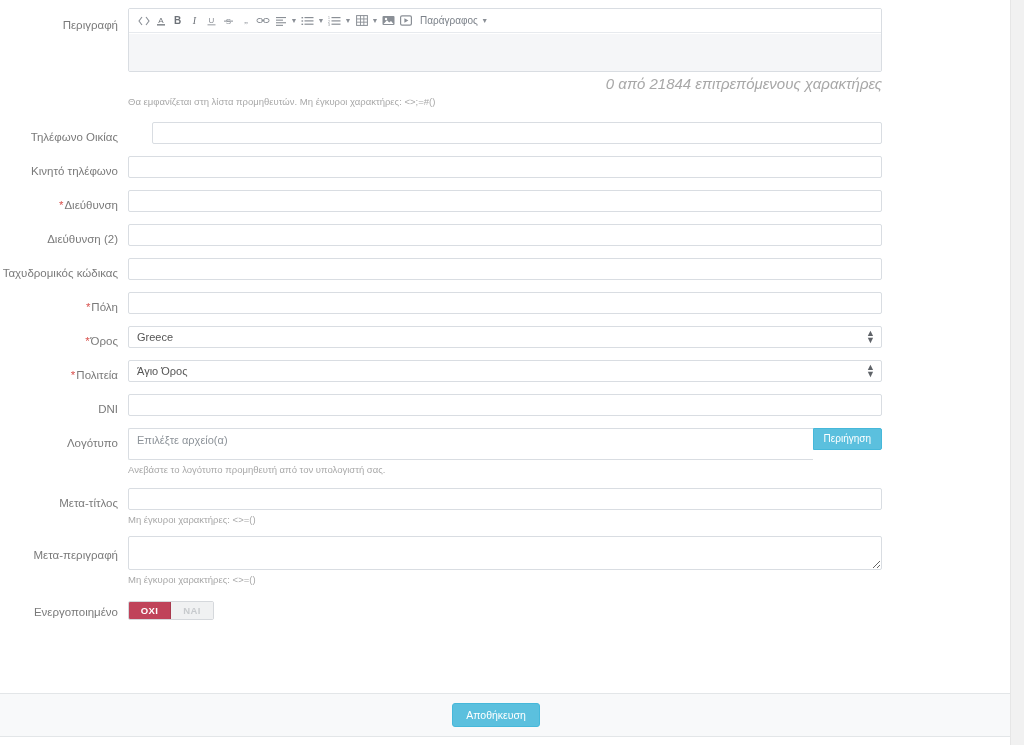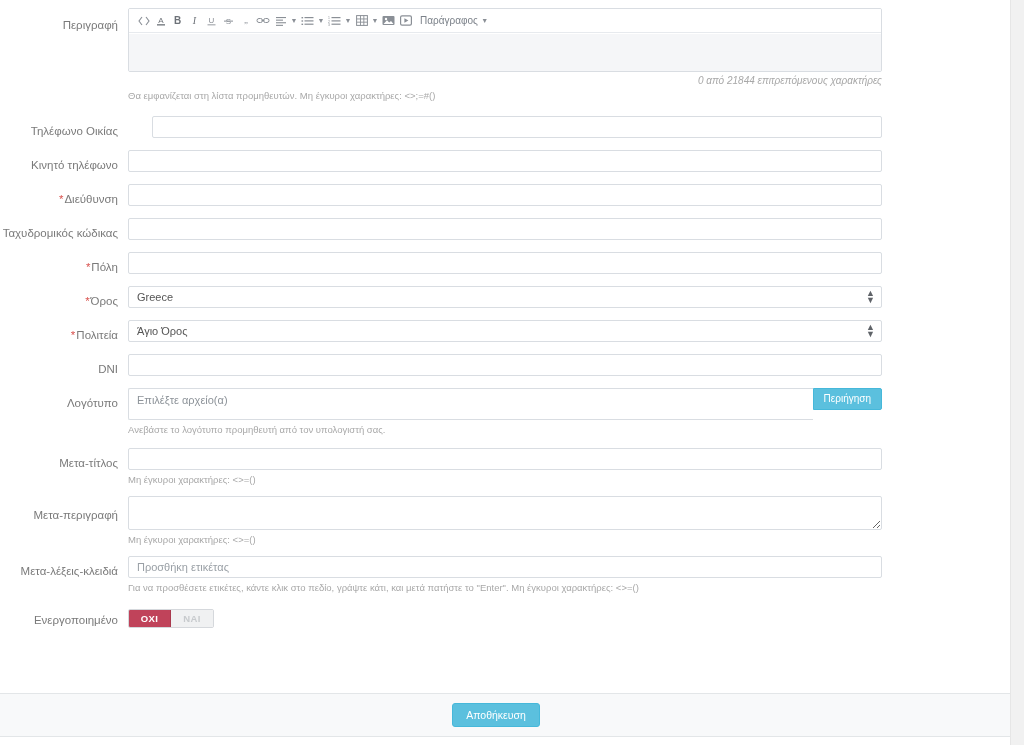--- a/index.html
+++ b/index.html
@@ -150,21 +150,21 @@
     white-space: nowrap;
   }
   .editor-body {
     height: 38px;
     background: #f5f6f8;
     border-top: 1px solid #ffffff;
   }
   .counter {
     text-align: right;
     color: #a8a8a8;
-    font-size: 10px;
+    font-size: 15px;
     font-style: italic;
     margin-top: 3px;
   }
   
   .file-row { display: flex; width: 100%; }
   .file-input {
     flex: 1 1 auto;
     height: 32px;
     border: 1px solid #d9dde2;
     border-right: none;
@@ -383,20 +383,28 @@
 
     <div class="row" style="padding-top:12px;">
       <div class="label-col">
         <span class="req">*</span><span>Διεύθυνση</span>
       </div>
       <div class="field-col">
         <input class="txt" type="text" value="" style="">
       </div>
     </div>
 
+    <div class="row" style="padding-top:12px;">
+      <div class="label-col">
+        <span>Διεύθυνση (2)</span>
+      </div>
+      <div class="field-col">
+        <input class="txt" type="text" value="" style="">
+      </div>
+    </div>
 
     <div class="row" style="padding-top:12px;">
       <div class="label-col">
         <span>Ταχυδρομικός κώδικας</span>
       </div>
       <div class="field-col">
         <input class="txt" type="text" value="" style="">
       </div>
     </div>
 
@@ -472,29 +480,20 @@
     <div class="row" style="padding-top:10px;">
       <div class="label-col" style="padding-top:12px;">
         <span>Μετα-περιγραφή</span>
       </div>
       <div class="field-col">
         <textarea class="txt" rows="2" style=""></textarea>
         <div class="hint">Μη έγκυροι χαρακτήρες: &lt;&gt;=()</div>
       </div>
     </div>
 
-    <div class="row" style="padding-top:10px;">
-      <div class="label-col">
-        <span>Μετα-λέξεις-κλειδιά</span>
-      </div>
-      <div class="field-col">
-        <input class="txt" type="text" placeholder="Προσθήκη ετικέτας" style="">
-        <div class="hint">Για να προσθέσετε ετικέτες, κάντε κλικ στο πεδίο, γράψτε κάτι, και μετά πατήστε το "Enter". Μη έγκυροι χαρακτήρες: &lt;&gt;=()</div>
-      </div>
-    </div>
 
     <div class="row" style="padding-top:14px;">
       <div class="label-col" style="padding-top:5px;">
         <span>Ενεργοποιημένο</span>
       </div>
       <div class="field-col">
         <div class="toggle">
           <span class="toggle-seg on">ΟΧΙ</span>
           <span class="toggle-seg off">ΝΑΙ</span>
         </div>

